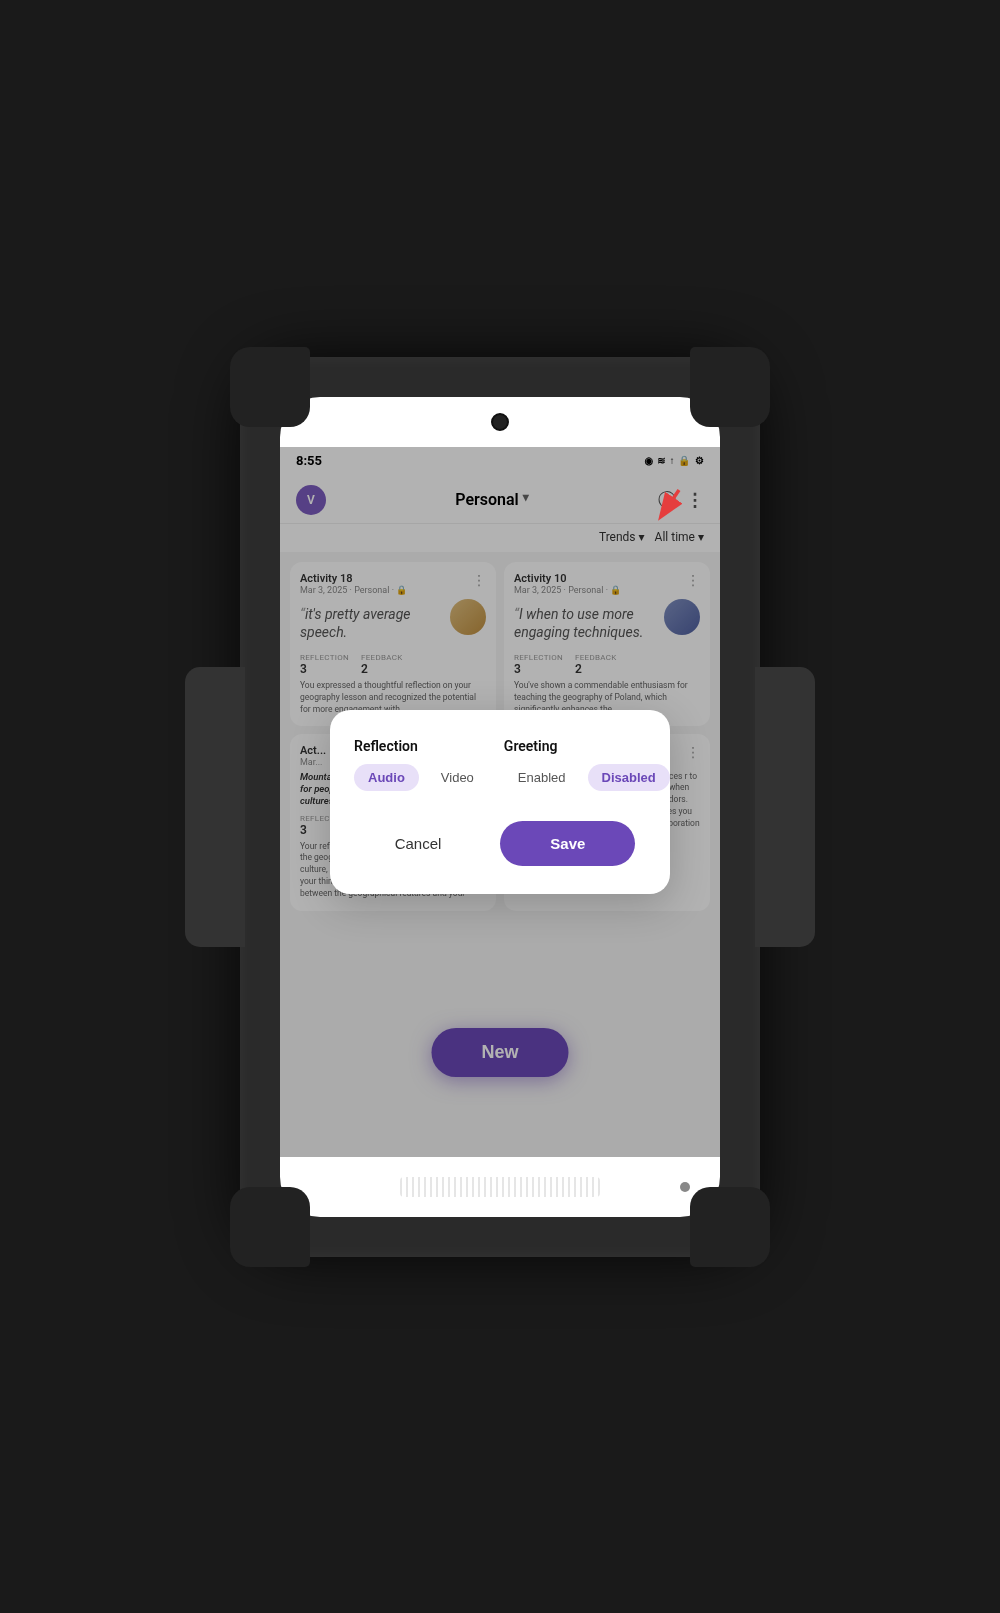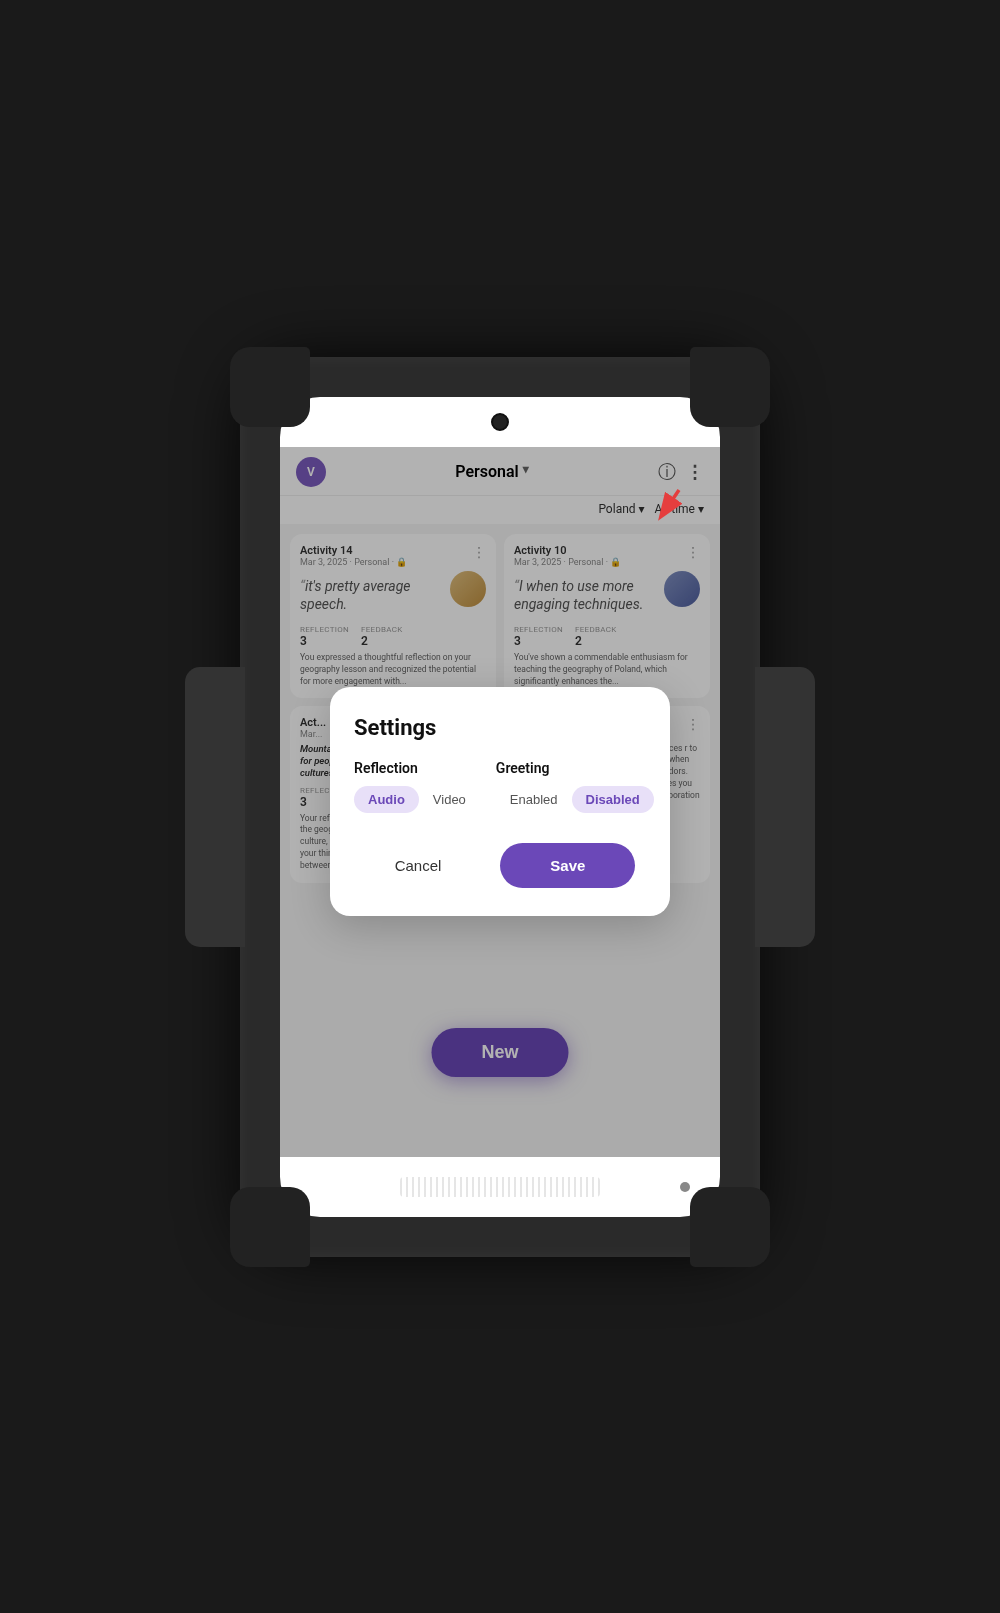--- a/index.html
+++ b/index.html
@@ -302,20 +302,21 @@
 
     .modal-section-label {
       font-size: 14px;
       font-weight: 600;
       color: #111;
       margin-bottom: 10px;
     }
 
     .toggle-group {
       display: flex;
+      gap: 8px;
       align-items: center;
     }
 
     .toggle-option {
       padding: 6px 14px;
       border-radius: 20px;
       font-size: 13px;
       cursor: pointer;
       border: none;
       font-weight: 500;
@@ -426,20 +427,30 @@
   <div class="arm-right"></div>
 
   <div class="device-body">
 
     <div class="top-bezel">
       <div class="camera"></div>
     </div>
 
     <div class="screen">
 
+      <div class="status-bar">
+        <span class="time">8:55</span>
+        <div class="status-icons">
+          <span>◉</span>
+          <span>≋</span>
+          <span>↑</span>
+          <span>🔒</span>
+          <span>⚙</span>
+        </div>
+      </div>
 
       <div class="app-header">
         <div class="avatar-small">V</div>
         <div class="app-title">
           <span>Personal</span>
           <span style="font-size:12px;color:#666;">▾</span>
         </div>
         <div class="header-icons">
           <span style="font-size:18px;color:#555;">ⓘ</span>
           <span style="font-size:18px;color:#555;font-weight:700;">⋮</span>
@@ -452,36 +463,36 @@
             <marker id="arrowhead" markerWidth="8" markerHeight="8" refX="6" refY="3" orient="auto">
               <polygon points="0 0, 8 3, 0 6" fill="#e53e3e"></polygon>
             </marker>
           </defs>
           <line x1="45" y1="5" x2="28" y2="30" stroke="#e53e3e" stroke-width="3.5" marker-end="url(#arrowhead)"></line>
         </svg>
       </div>
 
       <div class="filter-bar">
         <div class="filter-chip">
-          <span>Poland</span>
+          <span>Trends</span>
           <span>▾</span>
         </div>
         <div class="filter-chip">
           <span>All time</span>
           <span>▾</span>
         </div>
       </div>
 
       <div class="content-area">
         <div class="cards-grid">
 
           <div class="card">
             <div class="card-header">
               <div>
-                <div class="card-title">Activity 14</div>
+                <div class="card-title">Activity 18</div>
                 <div class="card-date">Mar 3, 2025 · Personal · 🔒</div>
               </div>
               <span class="card-more">⋮</span>
             </div>
             <div style="overflow:hidden;">
               <div class="avatar-circle"></div>
               <div class="card-quote">it's pretty average speech.</div>
             </div>
             <div class="card-stats">
               <div>
@@ -568,21 +579,20 @@
             <button class="resume-btn">Resume</button>
           </div>
 
         </div>
       </div>
 
       <button class="new-button">New</button>
 
       <div class="modal-overlay">
         <div class="modal">
-          <div class="modal-title">Settings</div>
 
           <div class="modal-sections">
 
             <div>
               <div class="modal-section-label">Reflection</div>
               <div class="toggle-group">
                 <button class="toggle-option active">Audio</button>
                 <button class="toggle-option inactive">Video</button>
               </div>
             </div>

